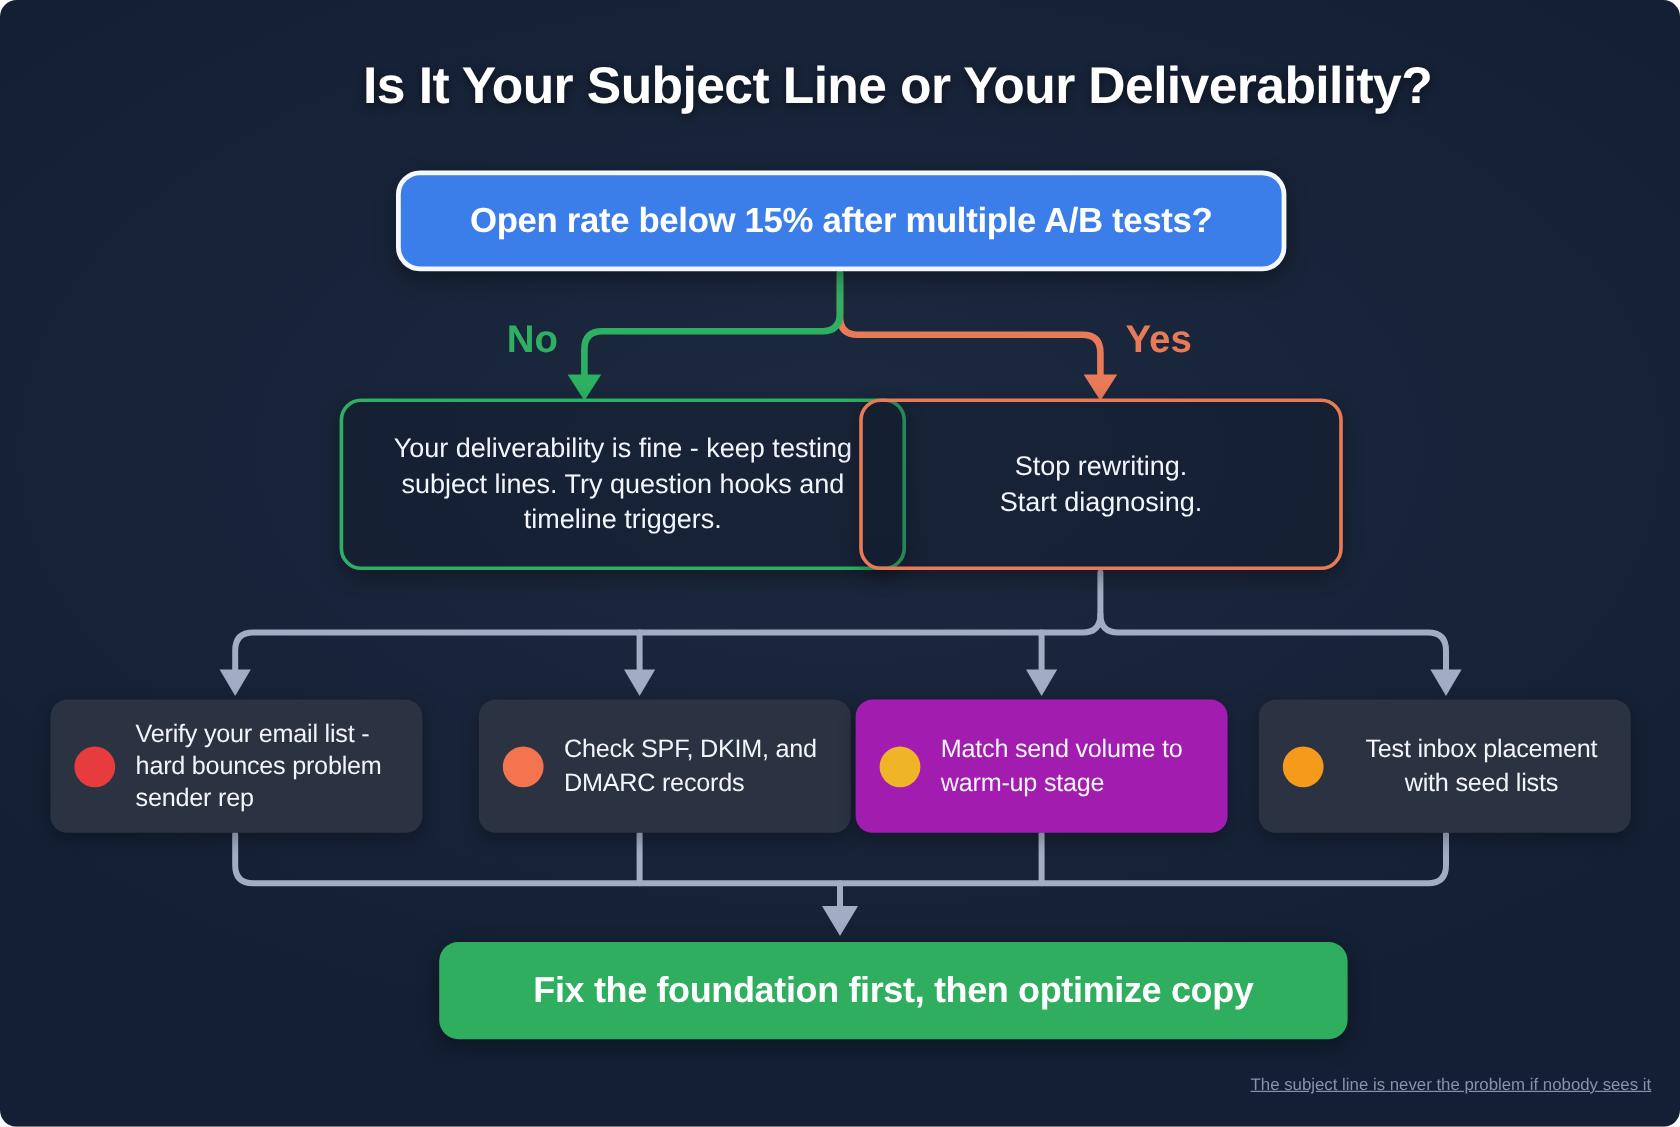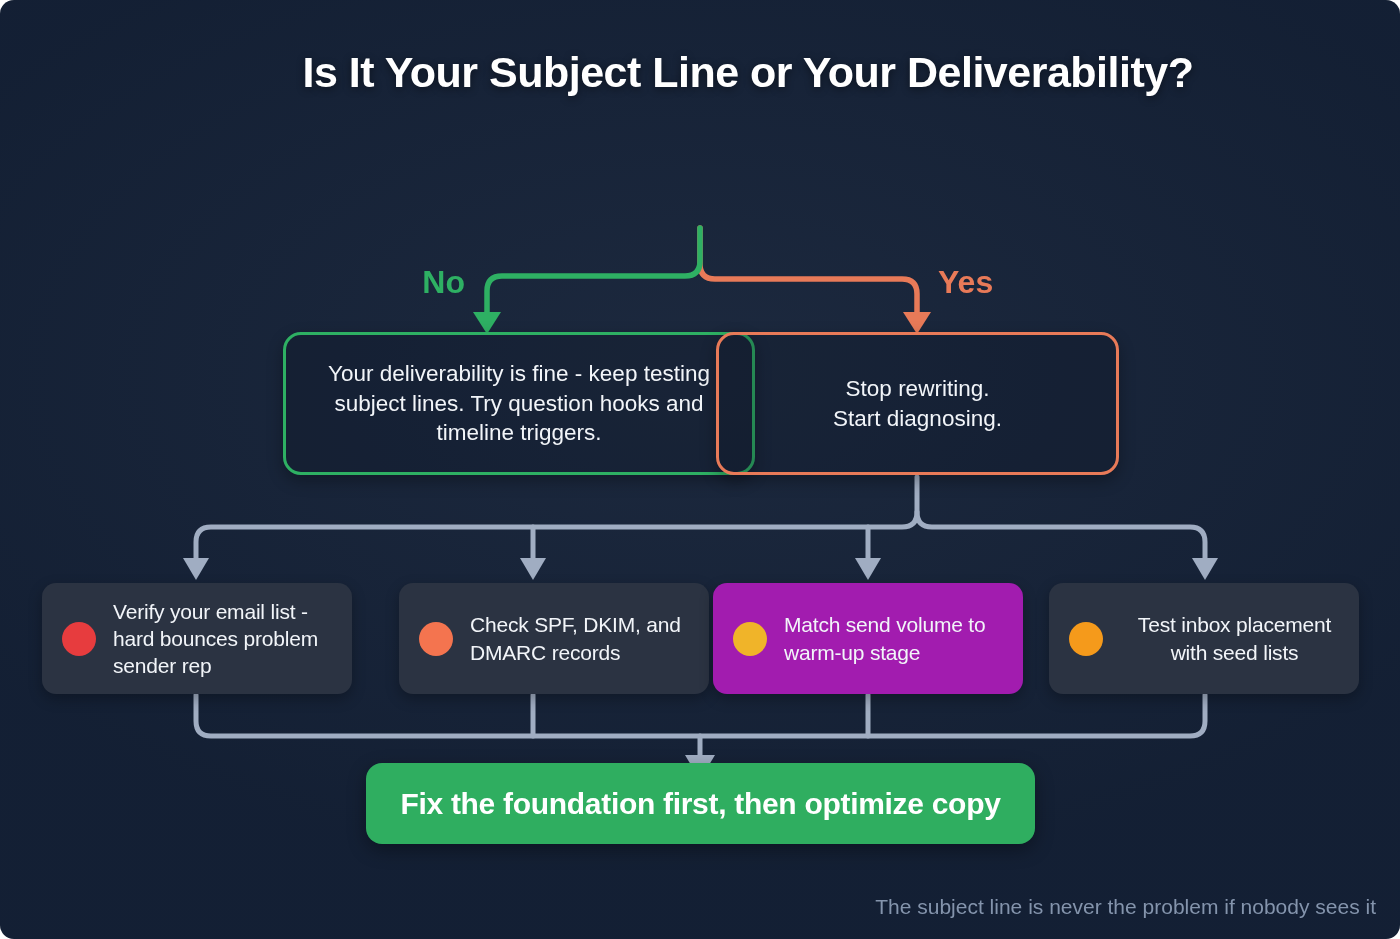--- a/index.html
+++ b/index.html
@@ -120,43 +120,44 @@
     line-height: 1.3;
     letter-spacing: -0.2px;
   }
   .card-1 { left: 42px; }
   .card-2 { left: 399px; }
   .card-3 { left: 713px; }
   .card-4 { left: 1049px; }
   .conclusion-btn {
     position: absolute;
     left: 366px;
-    top: 763px;
-    width: 669px;
+    top: 785px;
+    width: 757px;
     height: 81px;
     box-sizing: border-box;
     background: #2fae60;
     border-radius: 16px;
     display: flex;
     align-items: center;
     justify-content: center;
     box-shadow: 0 6px 18px rgba(0,0,0,0.35);
   }
   .conclusion-btn .btn-label {
     color: #ffffff;
     font-size: 30px;
     font-weight: bold;
     letter-spacing: -0.3px;
   }
   .footnote {
     position: absolute;
     right: 24px;
     top: 895px;
     color: #8494ac;
-    font-size: 21px;
+    font-size: 14px;
+    text-decoration: underline;
   }
 </style>
 </head>
 <body>
 
 <div class="canvas" style="background: rgb(21, 34, 56);">
   <div class="canvas-inner-glow"></div>
 
   <div class="title">Is It Your Subject Line or Your Deliverability?</div>
 
@@ -187,20 +188,23 @@
 
     <g stroke="#a0adc2" stroke-width="5" stroke-linecap="round" style="stroke: rgb(160, 173, 194);">
       <path d="M196 695 L196 721 Q196 736 211 736 L1190 736 Q1205 736 1205 721 L1205 695"></path>
       <path d="M533 695 L533 736"></path>
       <path d="M868 695 L868 736"></path>
       <path d="M700 736 L700 757"></path>
     </g>
     <polygon points="685,755 715,755 700,780" fill="#a0adc2" style="fill: rgb(160, 173, 194);"></polygon>
   </svg>
 
+  <div class="question-box" style="background: rgb(59, 125, 233);">
+    <span class="q-label">Open rate below 15% after multiple A/B tests?</span>
+  </div>
 
   <div class="branch-label no" style="color: rgb(46, 176, 99);">No</div>
   <div class="branch-label yes" style="color: rgb(232, 122, 88);">Yes</div>
 
   <div class="result-box no-box" style="border-color: rgb(46, 176, 99);">
     <div class="result-text">Your deliverability is fine - keep testing subject lines. Try question hooks and timeline triggers.</div>
   </div>
 
   <div class="result-box yes-box" style="border-color: rgb(232, 122, 88);">
     <div class="result-text">Stop rewriting.</div>

